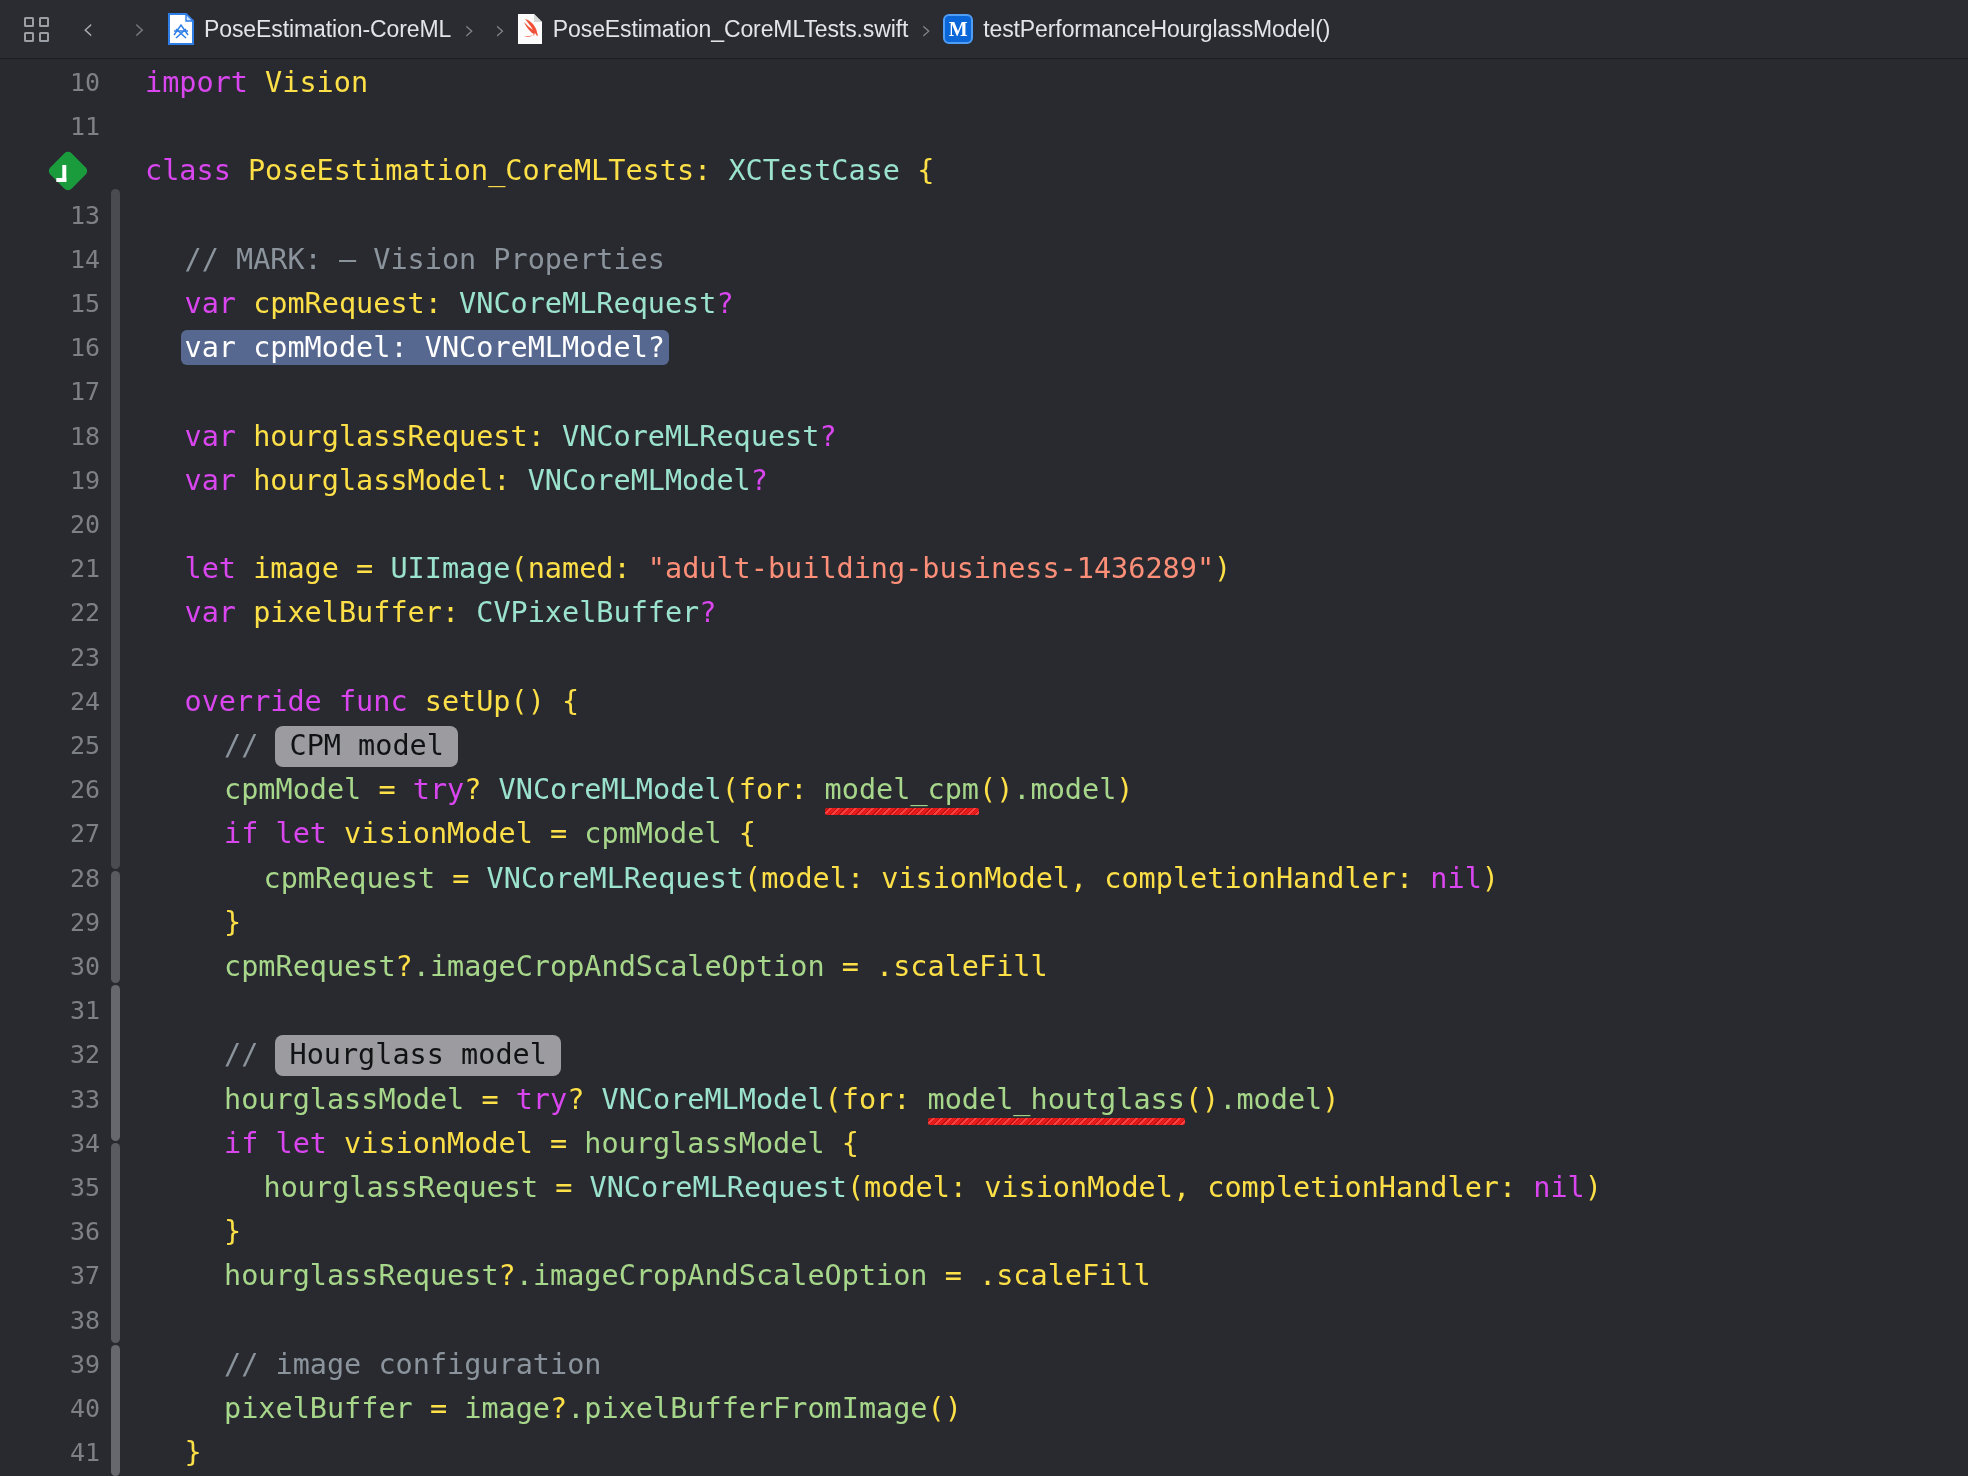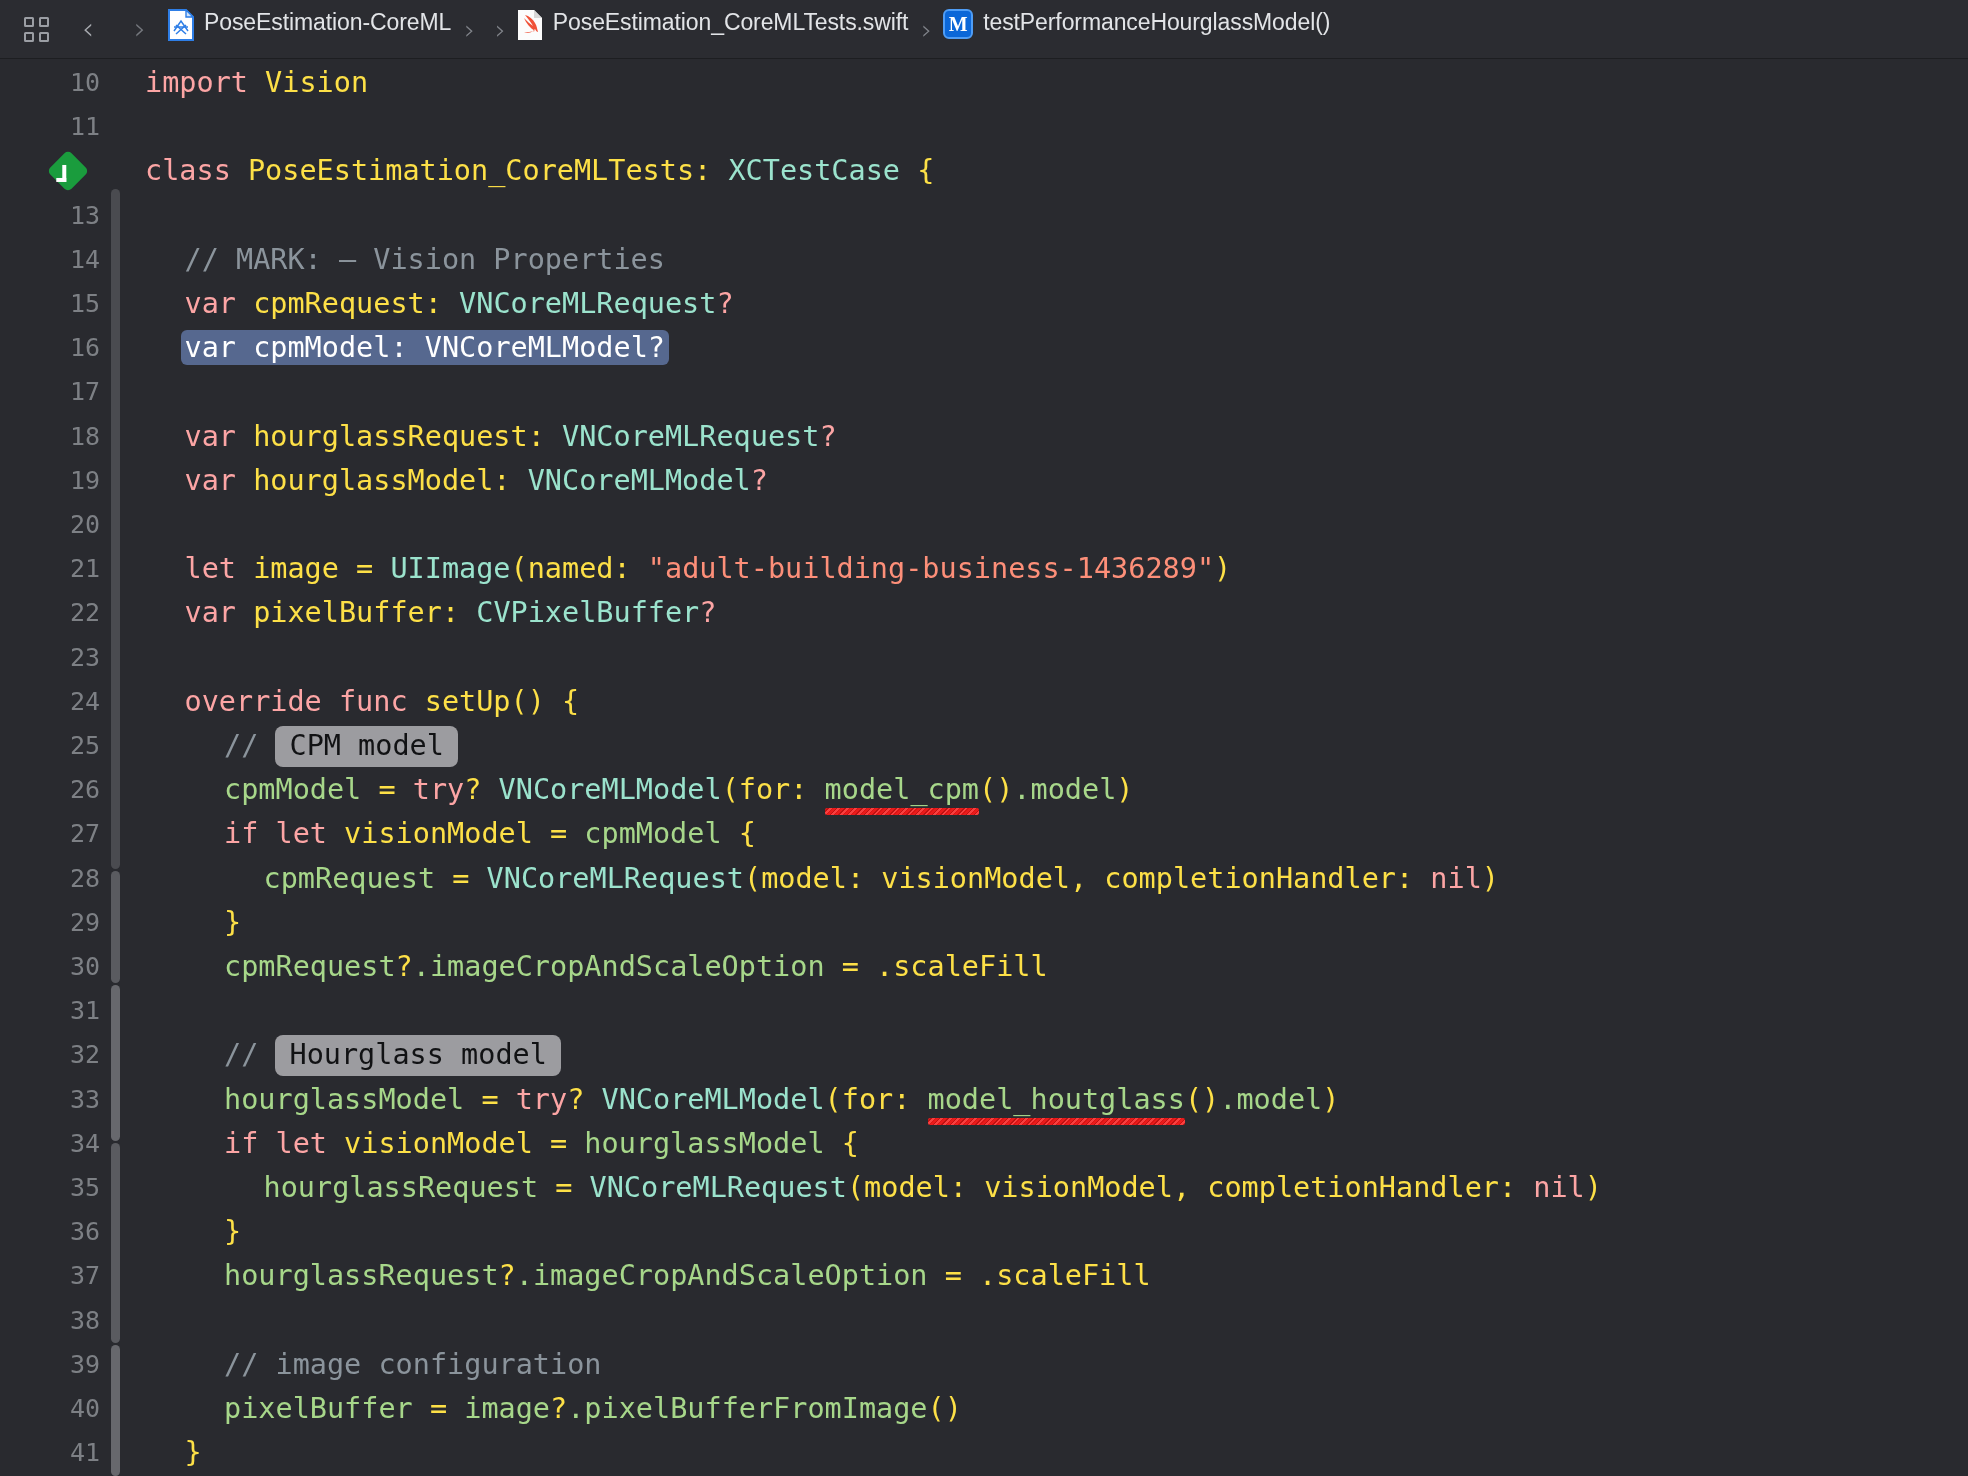--- a/index.html
+++ b/index.html
@@ -38,21 +38,21 @@
 
   .chev{
     font-family:"DejaVu Sans", sans-serif;
     font-size:30px; line-height:1;
     color:#a6a9ae; font-weight:300;
     padding:0 4px;
   }
   .chev.dim{ color:#75787e; }
 
   .crumb{
-    display:flex; gap:10px;
+    display:flex; align-items:center; gap:10px;
     padding:0 2px 0 2px;
     height:40px;
     flex:0 0 auto;
   }
   .crumb-label{
     font-size:23px;
     color:#e2e4e7;
     letter-spacing:-0.1px;
     white-space:nowrap;
   }
@@ -157,21 +157,21 @@
     left:0;
     white-space:pre;
     font-family:"DejaVu Sans Mono", monospace;
     font-size:28.5px;
     line-height:44.2px;
     color:#e8e8e8;
     letter-spacing:0px;
   }
 
   
-  .kw   { color:#fca5a5; }
+  .kw   { color:#d946ef; }
   .type { color:#9be3cd; }
   .prop { color:#a7d78a; }
   .str  { color:#fd8f79; }
   .cmt  { color:#8b949c; }
   .pl   { color:#fde047; }
 
   
   .sel{
     background:#56688f;
     border-radius:6px;

